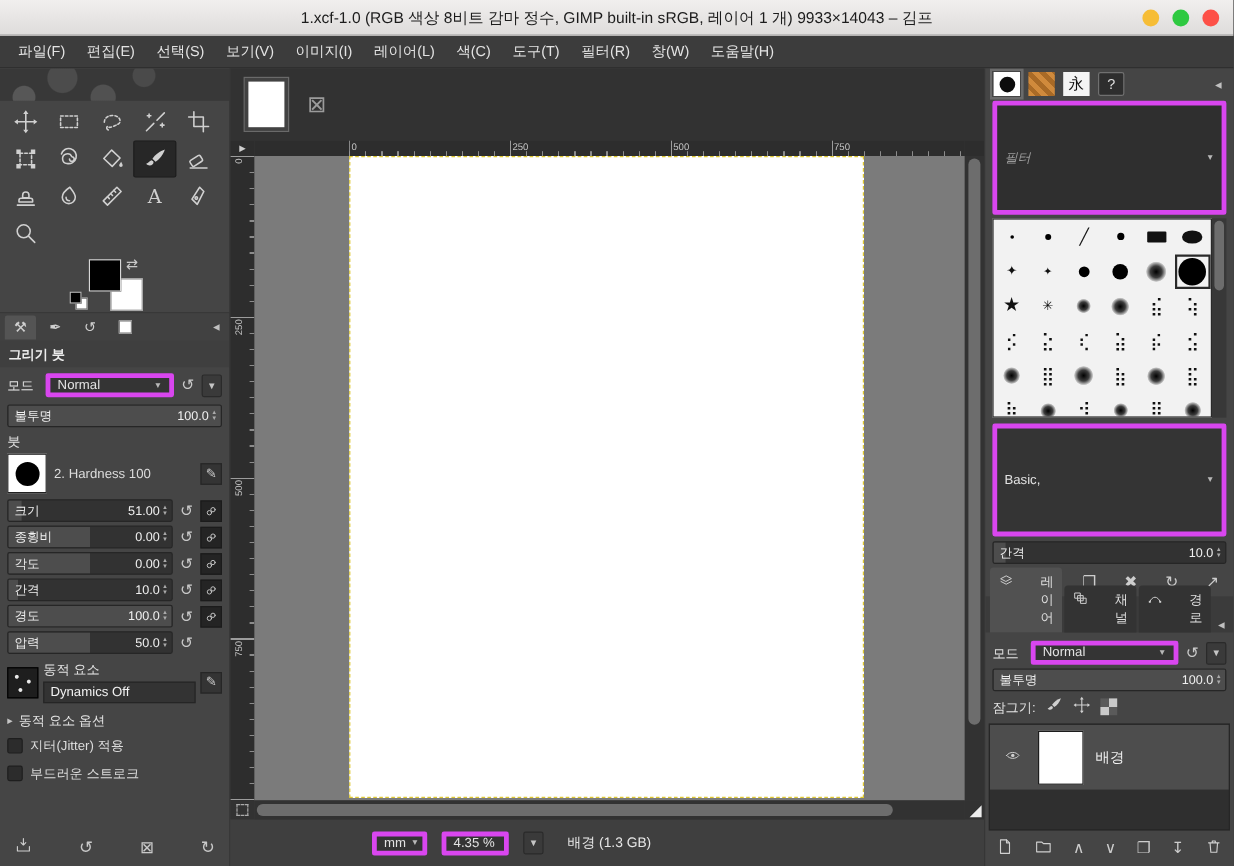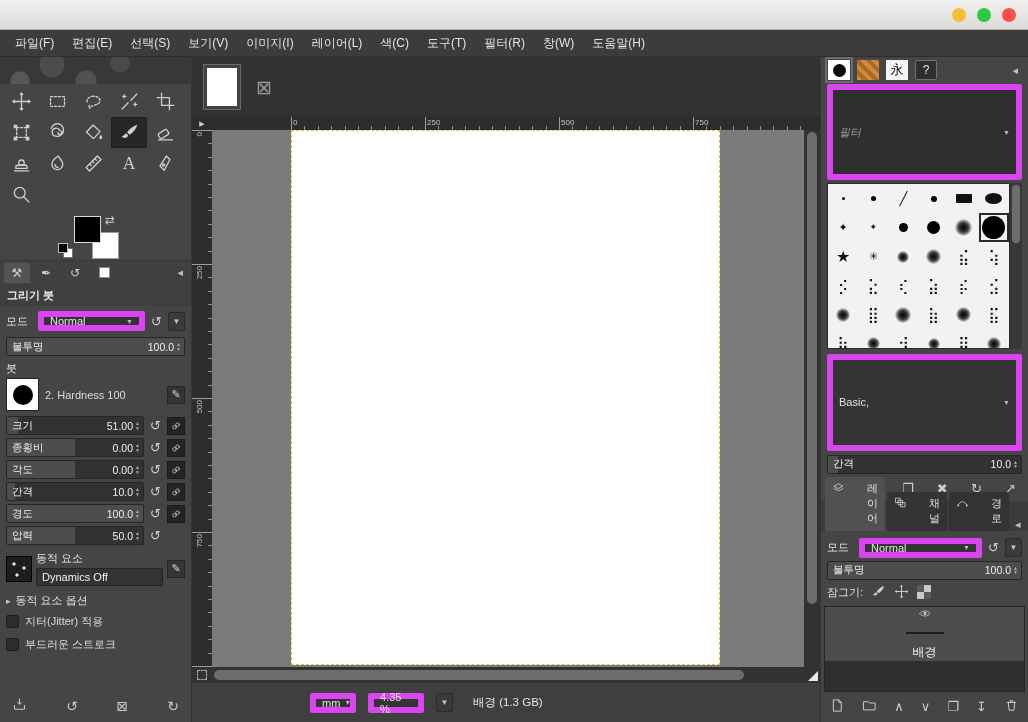--- a/index.html
+++ b/index.html
@@ -76,21 +76,21 @@
 
   .section-title { padding:4px 7px 3px; font-weight:bold; color:#ececec; background:#3f3f3f; font-size:11px; }
 
   .opt { padding:2px 6px 0; display:flex; flex-direction:column; flex:1; overflow:hidden; }
   .row { display:flex; align-items:center; gap:4px; margin:3px 0; }
   .lbl { color:#e2e2e2; }
   .mode-lbl { width:28px; flex:0 0 auto; }
 
   .dd {
     display:flex; align-items:center; justify-content:space-between; gap:4px;
-    background:#343434; border:6px solid #d946ef; border-radius:2px;
+    background:#343434; border:4px solid #d946ef; border-radius:2px;
     height:20px; padding:0 6px; color:#e2e2e2; flex:1; min-width:0;
   }
   .caret { font-size:7px; color:#b8b8b8; flex:0 0 auto; }
   .mini-btn {
     width:17px; height:19px; flex:0 0 auto; display:flex; align-items:center; justify-content:center;
     background:#3a3a3a; border:1px solid #2a2a2a; border-radius:2px; font-size:8px; color:#c5c5c5;
   }
   .reset-btn { width:15px; flex:0 0 auto; text-align:center; font-size:13px; color:#c9c9c9; }
 
   .spinslider {
@@ -222,36 +222,37 @@
   .rp-docktab.active { background:#515151; }
   .rp-docktab svg { width:13px; height:13px; }
 
   .rp-opt { padding:4px 6px 0; }
   .lock-row { display:flex; align-items:center; gap:8px; margin:4px 0 5px; }
   .lock-row svg { width:15px; height:15px; }
   .checker { width:14px; height:14px;
     background:conic-gradient(#c9c9c9 25%, #5a5a5a 0 50%, #c9c9c9 0 75%, #5a5a5a 0); }
 
   .layer-list { flex:1; margin:0 3px; background:#2f2f2f; border:1px solid #262626; overflow:hidden; }
-  .layer-row { display:flex; align-items:center; gap:10px; height:54px; padding:0 8px; background:#4d4d4d;flex-direction:column; }
+  .layer-row { display:flex; align-items:center; gap:10px; height:54px; padding:0 8px; background:#4d4d4d; }
   .eye-btn { width:22px; display:flex; align-items:center; justify-content:center; }
   .eye-btn svg { width:18px; height:13px; }
   .layer-thumb { width:38px; height:45px; background:#fff; border:1px solid #1c1c1c; }
   .layer-name { font-size:12px; color:#f0f0f0; }
 
   .rp-bottom { height:30px; flex:0 0 30px; display:flex; align-items:center; justify-content:space-between;
     padding:0 9px; color:#cdcdcd; font-size:13px; }
   .rp-bottom svg { width:15px; height:15px; }
 </style>
 </head>
 <body>
 
 <div class="window">
 
   <div class="titlebar">
+    <span>1.xcf-1.0 (RGB 색상 8비트 감마 정수, GIMP built-in sRGB, 레이어 1 개) 9933×14043 – 김프</span>
     <div class="traffic">
       <span class="light yellow"></span>
       <span class="light green"></span>
       <span class="light red"></span>
     </div>
   </div>
 
   <div class="menubar">
       <div class="menu-item">파일(F)</div>
       <div class="menu-item">편집(E)</div>

